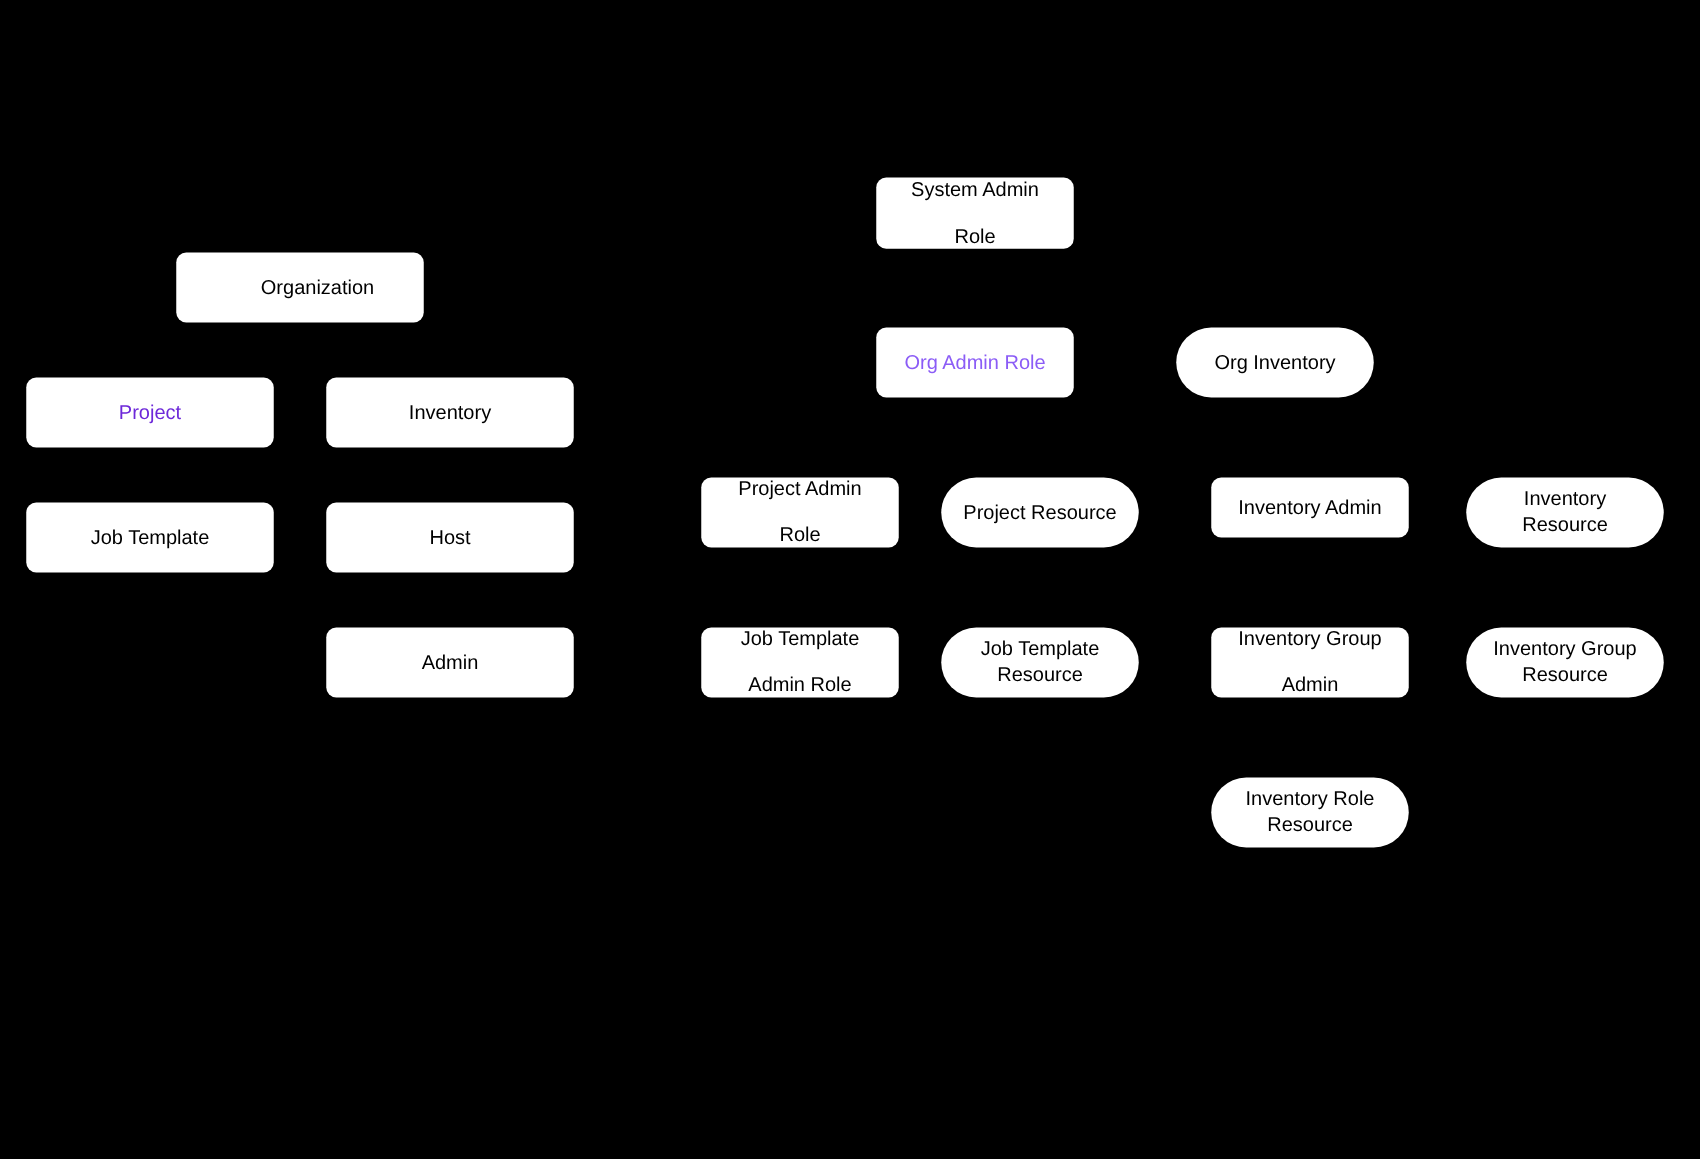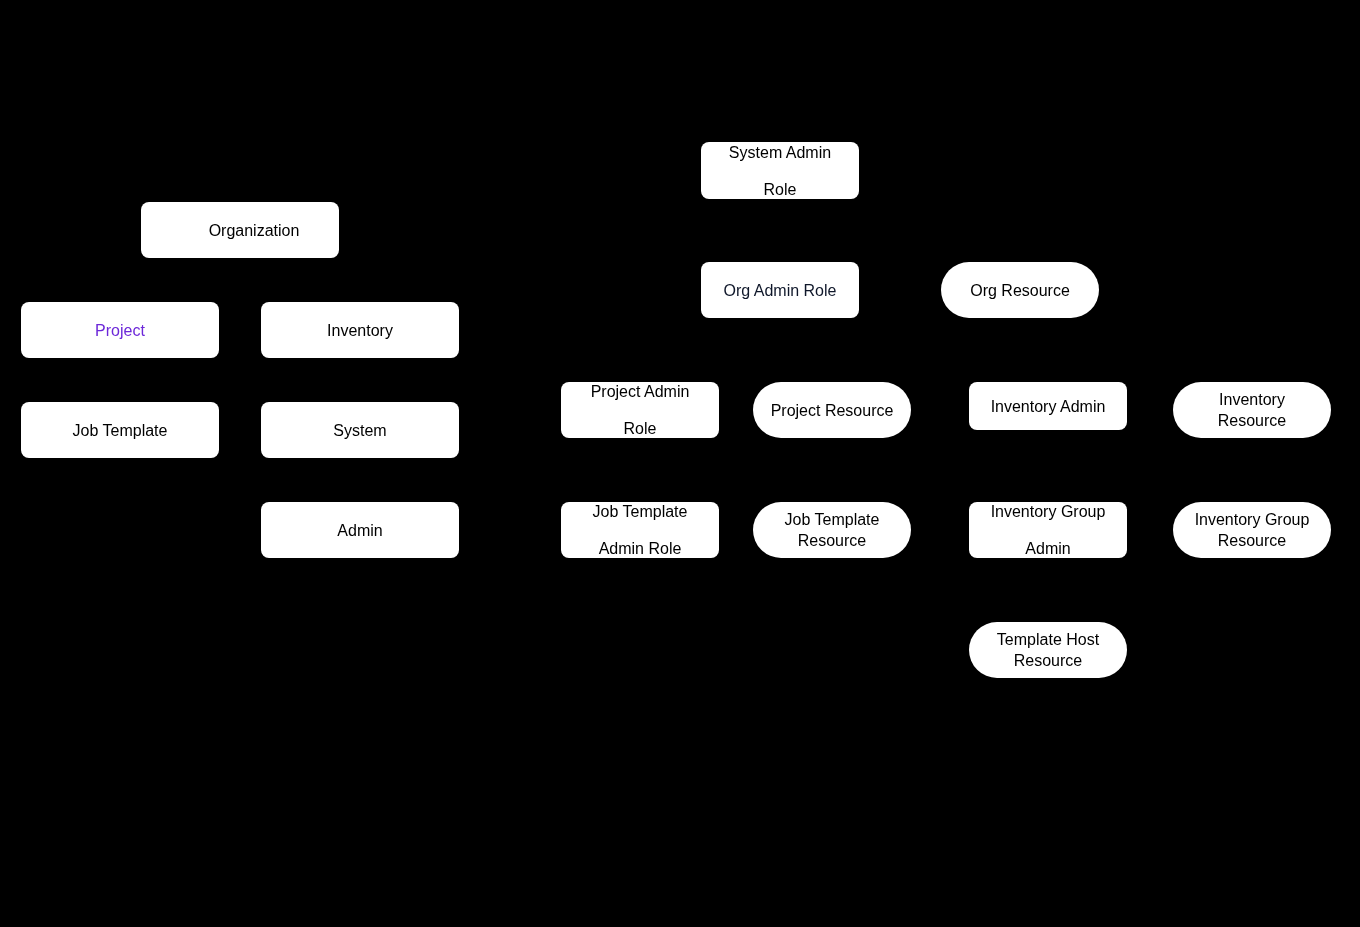--- a/index.html
+++ b/index.html
@@ -48,34 +48,34 @@
     <div class="node rect" style="left: 21px; top: 302px; width: 198px; height: 56px; background: rgb(255, 255, 255); color: #6d28d9;">
       <div class="line">Project</div>
     </div>
     <div class="node rect" style="left: 261px; top: 302px; width: 198px; height: 56px; background: rgb(255, 255, 255); color: rgb(0, 0, 0);">
       <div class="line">Inventory</div>
     </div>
     <div class="node rect" style="left: 21px; top: 402px; width: 198px; height: 56px; background: rgb(255, 255, 255); color: rgb(0, 0, 0);">
       <div class="line">Job Template</div>
     </div>
     <div class="node rect" style="left: 261px; top: 402px; width: 198px; height: 56px; background: rgb(255, 255, 255); color: rgb(0, 0, 0);">
-      <div class="line">System</div>
+      <div class="line">Host</div>
     </div>
     <div class="node rect" style="left: 261px; top: 502px; width: 198px; height: 56px; background: rgb(255, 255, 255); color: rgb(0, 0, 0);">
       <div class="line">Admin</div>
     </div>
     <div class="node rect" style="left: 701px; top: 142px; width: 158px; height: 57px; background: rgb(255, 255, 255); color: rgb(0, 0, 0);">
       <div class="line">System Admin</div>
       <div class="line">Role</div>
     </div>
-    <div class="node rect" style="left: 701px; top: 262px; width: 158px; height: 56px; background: rgb(255, 255, 255); color: #0f172a;">
+    <div class="node rect" style="left: 701px; top: 262px; width: 158px; height: 56px; background: rgb(255, 255, 255); color: #8b5cf6;">
       <div class="line">Org Admin Role</div>
     </div>
     <div class="node stadium" style="left: 941px; top: 262px; width: 158px; height: 56px; background: rgb(255, 255, 255); color: rgb(0, 0, 0);">
-      <div class="line">Org Resource</div>
+      <div class="line">Org Inventory</div>
     </div>
     <div class="node rect" style="left: 561px; top: 382px; width: 158px; height: 56px; background: rgb(255, 255, 255); color: rgb(0, 0, 0);">
       <div class="line">Project Admin</div>
       <div class="line">Role</div>
     </div>
     <div class="node stadium" style="left: 753px; top: 382px; width: 158px; height: 56px; background: rgb(255, 255, 255); color: rgb(0, 0, 0);">
       <div class="line">Project Resource</div>
     </div>
     <div class="node rect" style="left: 969px; top: 382px; width: 158px; height: 48px; background: rgb(255, 255, 255); color: rgb(0, 0, 0);">
       <div class="line">Inventory Admin</div>
@@ -94,16 +94,16 @@
     </div>
     <div class="node rect" style="left: 969px; top: 502px; width: 158px; height: 56px; background: rgb(255, 255, 255); color: rgb(0, 0, 0);">
       <div class="line">Inventory Group</div>
       <div class="line">Admin</div>
     </div>
     <div class="node stadium" style="left: 1173px; top: 502px; width: 158px; height: 56px; background: rgb(255, 255, 255); color: rgb(0, 0, 0);">
       <div class="line">Inventory Group</div>
       <div class="line">Resource</div>
     </div>
     <div class="node stadium" style="left: 969px; top: 622px; width: 158px; height: 56px; background: rgb(255, 255, 255); color: rgb(0, 0, 0);">
-      <div class="line">Template Host</div>
+      <div class="line">Inventory Role</div>
       <div class="line">Resource</div>
     </div>
   </div>
 
 </body></html>

